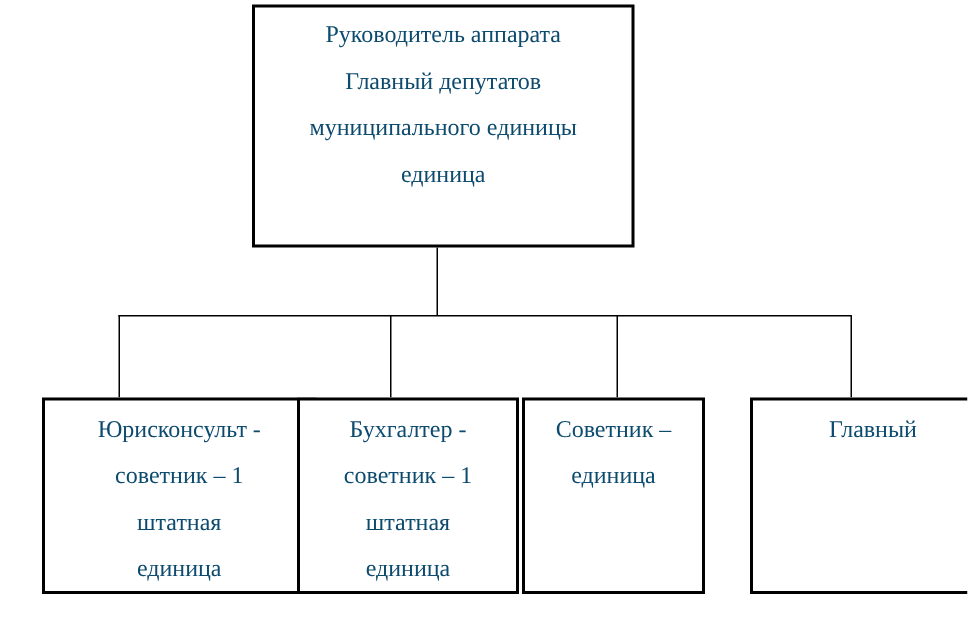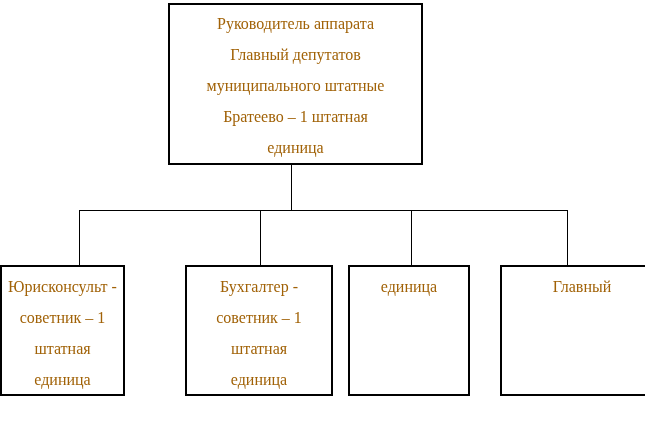--- a/index.html
+++ b/index.html
@@ -6,21 +6,21 @@
     margin: 0;
     padding: 0;
     background: #ffffff;
   }
   .canvas {
     position: relative;
     width: 645px;
     height: 421px;
     background: #ffffff;
     font-family: "Liberation Serif", "DejaVu Serif", serif;
-    color: #a16207;
+    color: #0c4a6e;
     overflow: hidden;
   }
   .box {
     position: absolute;
     box-sizing: border-box;
     border: 2px solid #000000;
     background: #ffffff;
     text-align: center;
   }
   .box .line {
@@ -36,22 +36,22 @@
     padding-top: 3px;
   }
   .box-root .line {
     line-height: 31px;
   }
   .box-child {
     top: 265px;
     height: 131px;
     padding-top: 4px;
   }
-  .box-c1 { left: 0;  width: 125px; }
-  .box-c2 { left: 185px; width: 148px; }
+  .box-c1 { left: 28px;  width: 183px; }
+  .box-c2 { left: 198px; width: 148px; }
   .box-c3 { left: 348px; width: 122px; }
   .box-c4 { left: 500px; width: 164px; }
   .connector {
     position: absolute;
     background: #000000;
   }
   .conn-stem {
     left: 291px;
     top: 165px;
     width: 1px;
@@ -74,22 +74,21 @@
   .conn-d4 { left: 567px; }
 </style>
 </head>
 <body>
 
 <div class="canvas">
 
   <div class="box box-root">
     <div class="line">Руководитель аппарата</div>
     <div class="line">Главный депутатов</div>
-    <div class="line">муниципального штатные</div>
-    <div class="line">Братеево – 1 штатная</div>
+    <div class="line">муниципального единицы</div>
     <div class="line">единица</div>
   </div>
 
   <div class="connector conn-stem"></div>
   <div class="connector conn-hbar"></div>
   <div class="connector conn-drop conn-d1"></div>
   <div class="connector conn-drop conn-d2"></div>
   <div class="connector conn-drop conn-d3"></div>
   <div class="connector conn-drop conn-d4"></div>
 
@@ -101,20 +100,21 @@
   </div>
 
   <div class="box box-child box-c2">
     <div class="line">Бухгалтер -</div>
     <div class="line">советник – 1</div>
     <div class="line">штатная</div>
     <div class="line">единица</div>
   </div>
 
   <div class="box box-child box-c3">
+    <div class="line">Советник –</div>
     <div class="line">единица</div>
   </div>
 
   <div class="box box-child box-c4">
     <div class="line">Главный</div>
   </div>
 
 </div>
 
 </body></html>

